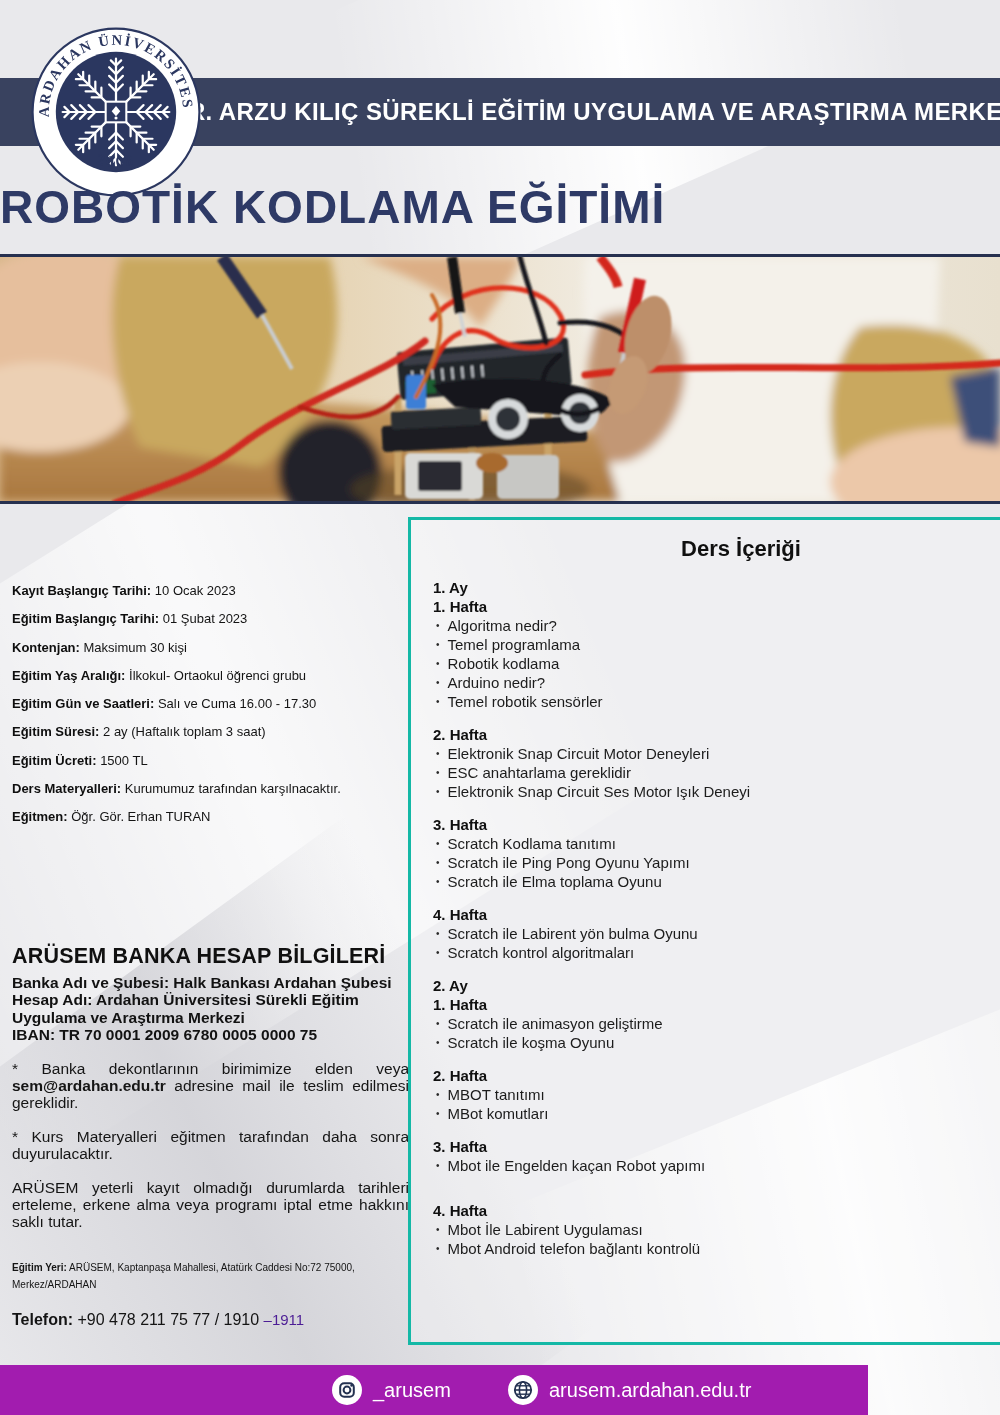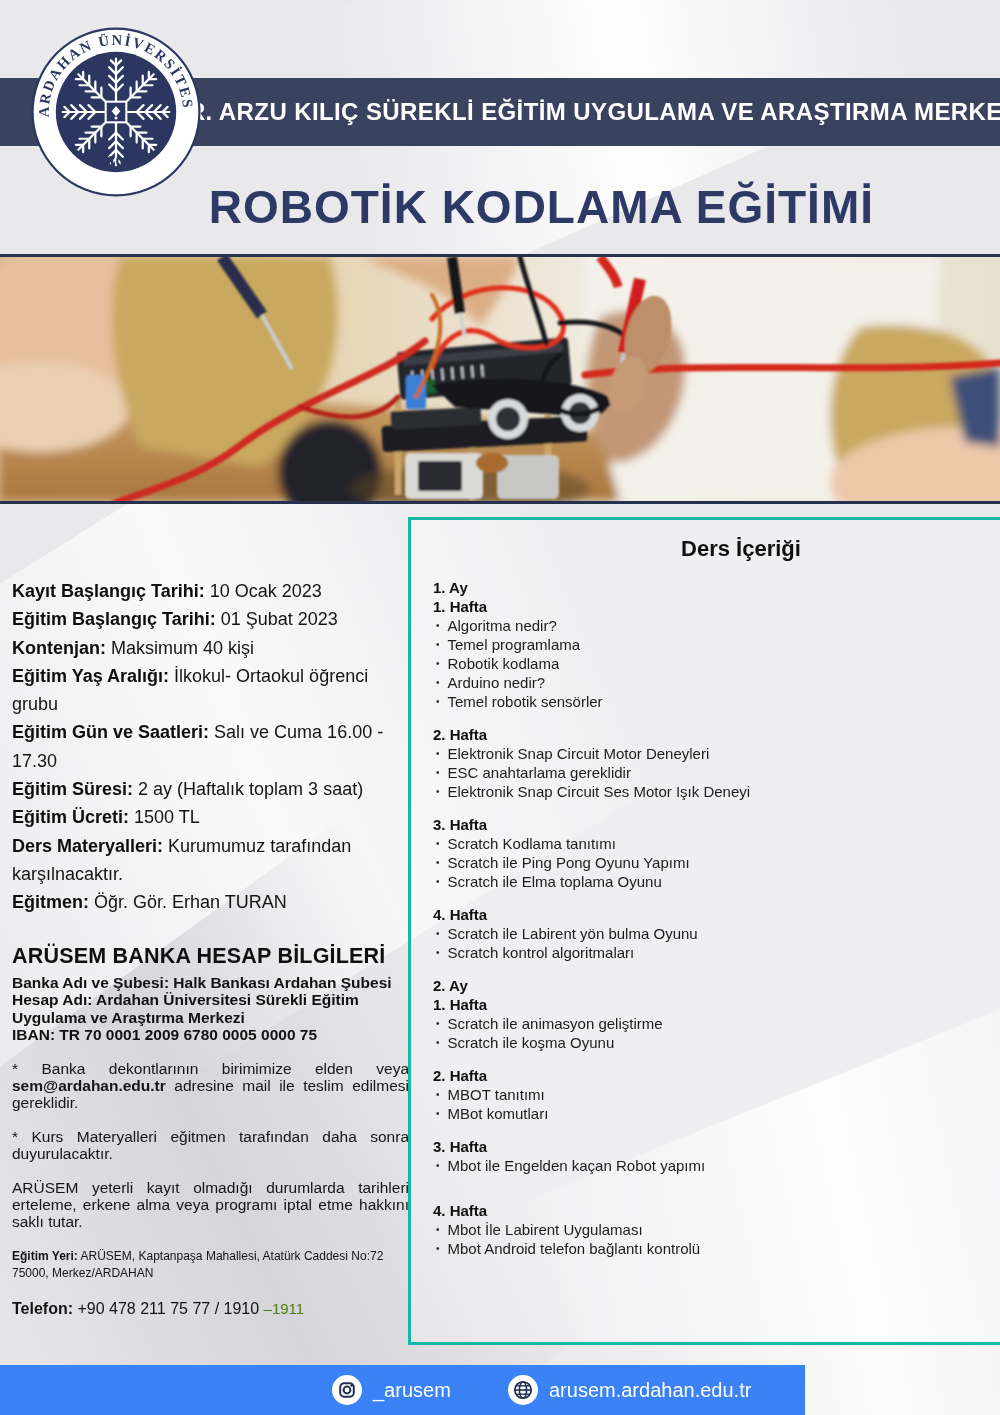--- a/index.html
+++ b/index.html
@@ -15,56 +15,56 @@
   .sw3{top:980px;left:-200px;width:820px;height:560px;transform:rotate(-36deg);
        background:linear-gradient(100deg,rgba(213,213,217,0) 20%,rgba(211,211,216,.9) 55%,rgba(213,213,217,0) 85%);}
   .sw4{top:1080px;left:420px;width:900px;height:460px;transform:rotate(-22deg);
        background:linear-gradient(100deg,rgba(255,255,255,0) 15%,rgba(255,255,255,.85) 50%,rgba(255,255,255,0) 85%);}
 
   
   .band{position:absolute;top:78px;left:0;width:1000px;height:68px;background:#39425f;}
   .band-title{position:absolute;top:0;left:205px;width:785px;height:68px;display:flex;align-items:center;justify-content:center;
       color:#ffffff;font-weight:bold;font-size:24px;letter-spacing:.4px;white-space:nowrap;}
   .logo{position:absolute;top:26px;left:30px;width:172px;height:172px;}
-  .main-title{position:absolute;top:180px;left:0;width:833px;text-align:right;
-      color:#2e3a66;font-weight:bold;font-size:46px;letter-spacing:1px;padding-left:41px;}
+  .main-title{position:absolute;top:180px;left:0;width:833px;text-align:left;
+      color:#2e3a66;font-weight:bold;font-size:46px;letter-spacing:1px;}
 
   
   .photo{position:absolute;top:254px;left:0;width:1000px;height:250px;box-sizing:border-box;
       border-top:3px solid #26304f;border-bottom:3px solid #26304f;background:#e6d7bd;}
   .photo svg{display:block;}
 
   
-  .info-list{position:absolute;top:577px;left:12px;width:398px;font-size:18px;line-height:28.3px;color:#141414;}
+  .info-list{position:absolute;top:577px;left:12px;width:398px;font-size:13px;line-height:28.3px;color:#141414;}
   .info-row b{font-weight:bold;color:#0e0e0e;}
 
   .bank{position:absolute;top:944px;left:12px;width:397px;color:#141414;}
   .bank-heading{font-size:21.5px;font-weight:bold;letter-spacing:.2px;margin-bottom:5px;color:#101010;}
   .bank-line{font-size:15.5px;font-weight:bold;line-height:17.4px;color:#121212;}
   .note{margin-top:16px;font-size:15.5px;line-height:17.4px;text-align:justify;color:#151515;}
   .note .email{font-weight:bold;}
-  .loc{margin-top:17px;font-size:12px;line-height:17.4px;color:#141414;}
+  .loc{margin-top:28px;font-size:10px;line-height:17.4px;color:#141414;}
   .loc b{font-weight:bold;}
   .phone-row{margin-top:17px;font-size:16px;color:#141414;}
   .phone-row b{font-weight:bold;}
   .phone-main{font-weight:normal;}
-  .phone-suffix{font-weight:normal;font-size:15px;color:#4d7c0f;}
+  .phone-suffix{font-weight:normal;font-size:15px;color:#4c1d95;}
 
   
   .course{position:absolute;top:517px;left:408px;width:666px;height:828px;box-sizing:border-box;
       border:3px solid #14b8a6;background:rgba(255,255,255,.30);padding:14px 22px 0 22px;}
   .course-title{text-align:center;font-size:22px;font-weight:bold;color:#101010;margin:2px 0 16px 0;}
   .course-section{margin-bottom:14px;}
   .course-section.gap-before{margin-top:26px;}
   .week-header{font-size:15px;line-height:19px;font-weight:bold;color:#101010;}
   .topic{font-size:15px;line-height:19px;color:#1c1c1c;padding-left:3px;}
   .topic::before{content:"•";font-size:10px;vertical-align:2px;margin-right:8px;color:#2a2a2a;}
 
   
-  .footer{position:absolute;top:1365px;left:0;width:805px;height:50px;background:#3b82f6;}
+  .footer{position:absolute;top:1365px;left:0;width:868px;height:50px;background:#a21caf;}
   .footer-item{position:absolute;top:0;height:50px;display:flex;align-items:center;gap:11px;color:#ffffff;font-size:20px;}
   .fi-ig{left:332px;}
   .fi-web{left:508px;}
   .footer-icon{width:30px;height:30px;flex:0 0 auto;}
 </style>
 </head>
 <body>
 
 <div class="poster">
 
@@ -224,21 +224,21 @@
 
         <ellipse cx="648" cy="78" rx="22" ry="40" fill="#bd8f6b" transform="rotate(14 648 78)"></ellipse>
         <ellipse cx="628" cy="128" rx="18" ry="30" fill="#c59a74" transform="rotate(18 628 128)"></ellipse>
       </g>
     </svg>
   </div>
 
   <div class="info-list">
     <div class="info-row"><b>Kayıt Başlangıç Tarihi:</b> <span>10 Ocak 2023</span></div>
     <div class="info-row"><b>Eğitim Başlangıç Tarihi:</b> <span>01 Şubat 2023</span></div>
-    <div class="info-row"><b>Kontenjan:</b> <span>Maksimum 40 kişi</span></div>
+    <div class="info-row"><b>Kontenjan:</b> <span>Maksimum 30 kişi</span></div>
     <div class="info-row"><b>Eğitim Yaş Aralığı:</b> <span>İlkokul- Ortaokul öğrenci grubu</span></div>
     <div class="info-row"><b>Eğitim Gün ve Saatleri:</b> <span>Salı ve Cuma 16.00 - 17.30</span></div>
     <div class="info-row"><b>Eğitim Süresi:</b> <span>2 ay (Haftalık toplam 3 saat)</span></div>
     <div class="info-row"><b>Eğitim Ücreti:</b> <span>1500 TL</span></div>
     <div class="info-row"><b>Ders Materyalleri:</b> <span>Kurumumuz tarafından karşılnacaktır.</span></div>
     <div class="info-row"><b>Eğitmen:</b> <span>Öğr. Gör. Erhan TURAN</span></div>
   </div>
 
   <div class="bank">
     <div class="bank-heading">ARÜSEM BANKA HESAP BİLGİLERİ</div>

